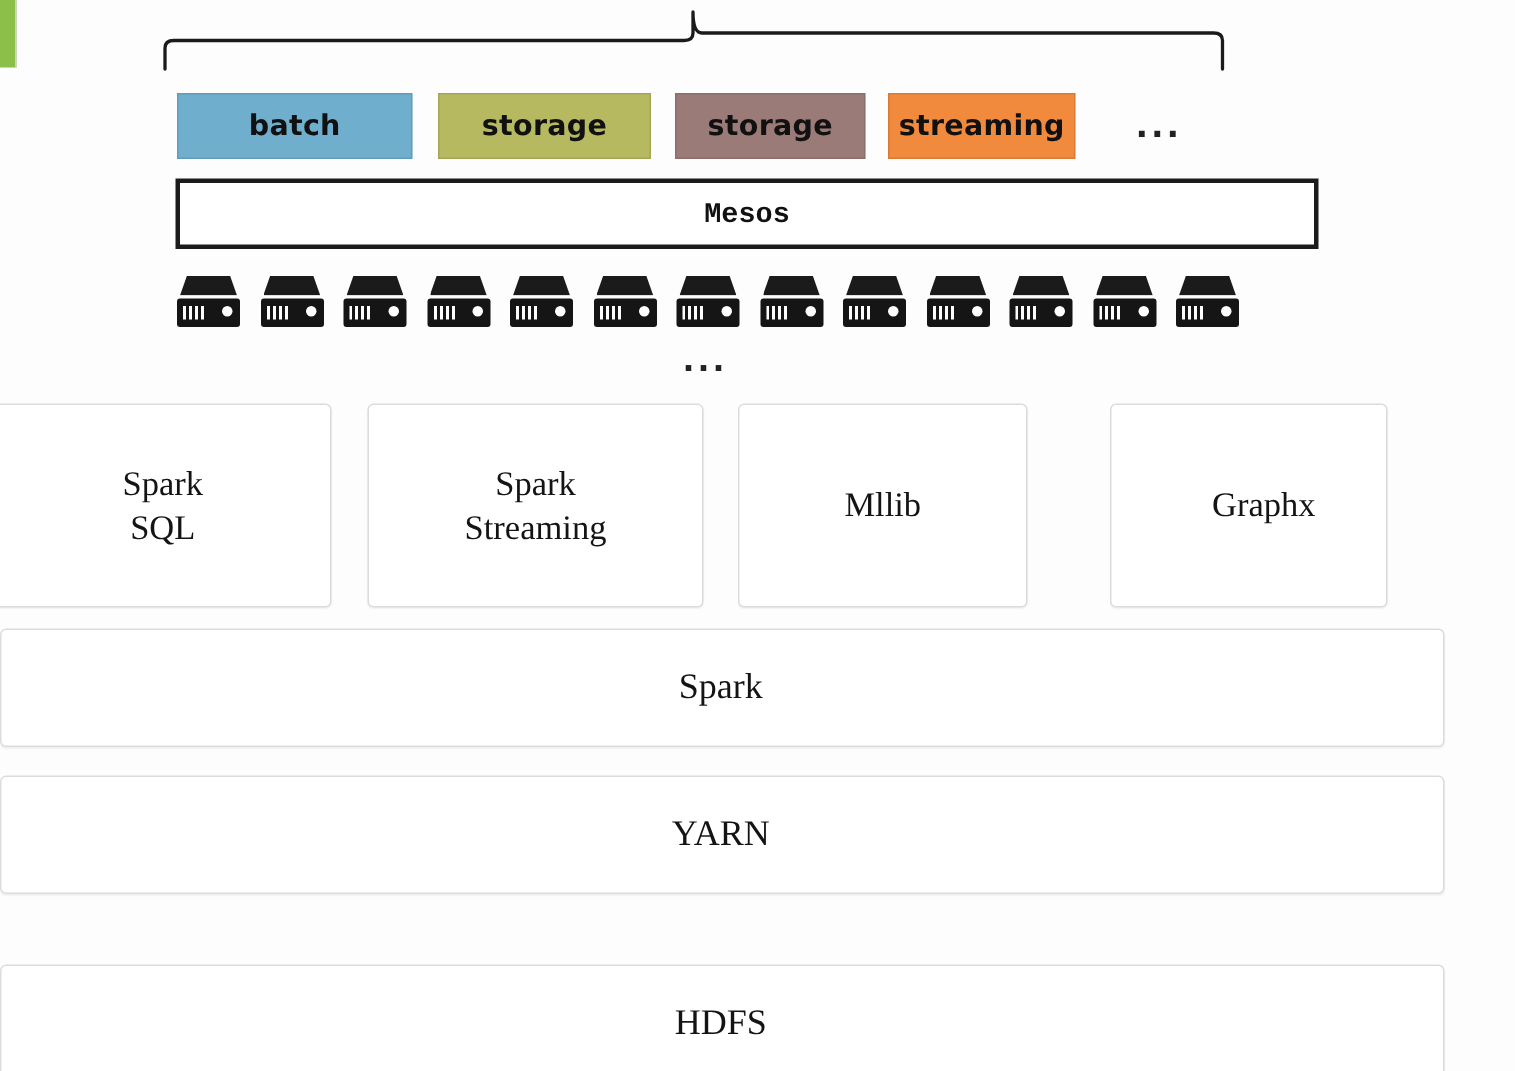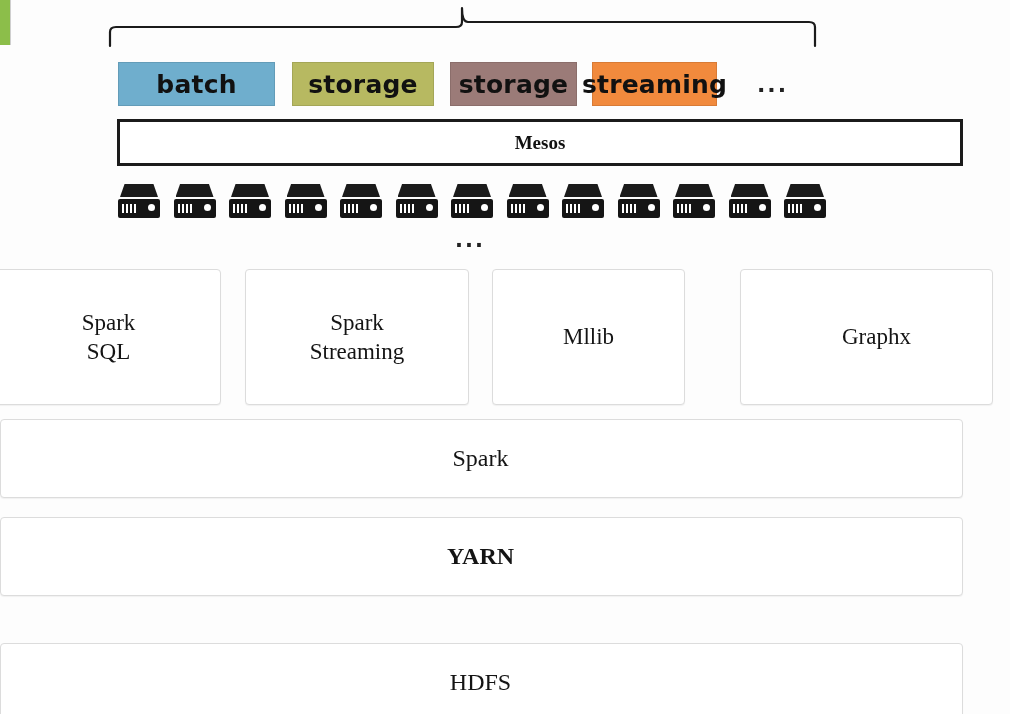--- a/index.html
+++ b/index.html
@@ -41,21 +41,21 @@
     position: absolute;
     height: 44px;
     top: 62px;
     display: flex;
     align-items: center;
     justify-content: center;
     box-sizing: border-box;
     border: 1px solid rgba(0,0,0,0.10);
     color: #111111;
     font-weight: bold;
-    font-size: 25px;
+    font-size: 19px;
     letter-spacing: 0.2px;
     font-family: "DejaVu Sans", sans-serif;
   }
   .tile-batch     { left: 118px; width: 157px; background: #6FAECD; }
   .tile-service   { left: 292px; width: 142px; background: #B7B961; }
   .tile-storage   { left: 450px; width: 127px; background: #9B7B78; text-align: right; }
   .tile-streaming { left: 592px; width: 125px; background: #F18A3D; }
 
   .tile-ellipsis {
     position: absolute;
@@ -70,29 +70,29 @@
     color: #222222;
     letter-spacing: 2px;
     font-family: "DejaVu Sans", sans-serif;
   }
 
   
   .mesos-bar {
     position: absolute;
     left: 117px;
     top: 119px;
-    width: 846px;
+    width: 762px;
     height: 47px;
     box-sizing: border-box;
     background: #ffffff;
     border: 3px solid #1b1b1b;
     display: flex;
     align-items: center;
     justify-content: center;
-    font-family: Liberation Serif, serif;
+    font-family: Liberation Mono, monospace;
     font-weight: bold;
     font-size: 19px;
     color: #111111;
   }
 
   
   .server-row {
     position: absolute;
     left: 118px;
     top: 176px;
@@ -178,31 +178,31 @@
 
   .comp-row .stack-box {
     top: 269px;
     height: 136px;
     font-size: 23px;
     line-height: 1.28;
   }
   .comp-0 { left: -4px;  width: 225px; }
   .comp-1 { left: 245px; width: 224px; }
   .comp-2 { left: 492px; width: 193px; }
-  .comp-3 { left: 740px; width: 253px; padding-left: 20px; }
+  .comp-3 { left: 740px; width: 185px; padding-left: 20px; }
 
   
   .base-box {
     left: 0px;
     width: 963px;
     height: 79px;
     font-size: 24px;
   }
   .base-0 { top: 419px; }
-  .base-1 { top: 517px; font-weight: bold; }
+  .base-1 { top: 517px; }
   .base-2 { top: 643px; }
 
   .base-box .base-label {
     position: relative;
     left: -1px;
   }
 </style>
 </head>
 <body>
 

